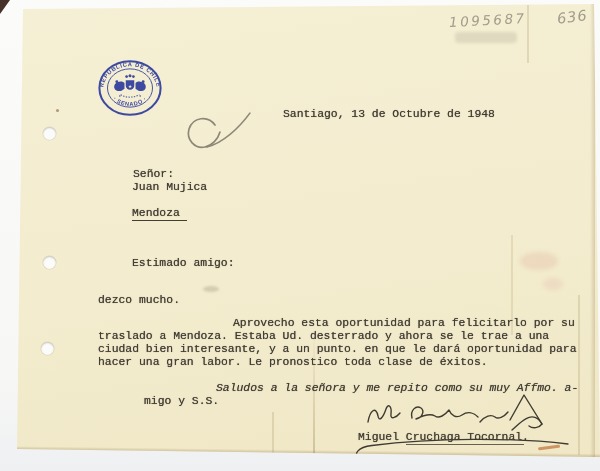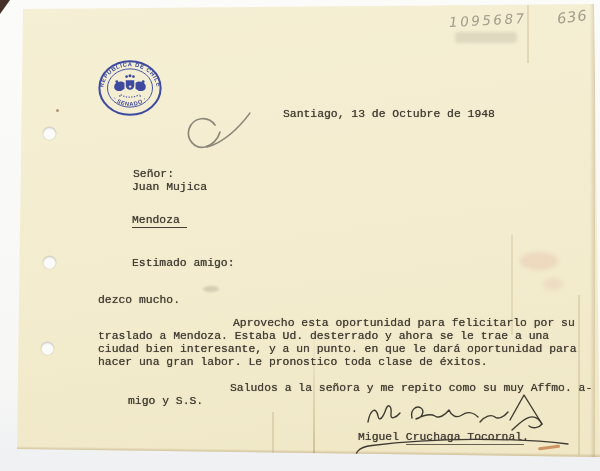--- a/index.html
+++ b/index.html
@@ -30,30 +30,30 @@
   
   .t{
     position:absolute; white-space:pre;
     font:11.4px/13px "Liberation Mono","DejaVu Sans Mono",monospace;
     color:#433d34; text-shadow:0 0 .7px rgba(62,56,46,.85);text-align:right;
   }
   .date{left:283px; top:108px;}
   .r1{left:133px; top:168px;}
   .r2{left:132px; top:181px;}
   .r3{left:132px; top:194px;}
-  .r4{left:132px; top:207px; border-bottom:1.3px solid #433d34; padding-right:7px;margin-top:7px;}
+  .r4{left:132px; top:207px; border-bottom:1.3px solid #433d34; padding-right:7px;}
   .greet{left:132px; top:257px;}
   .bl1{left:223px; top:281px;}
   .bl2{left:98px;  top:294px;}
   .bl3{left:233px; top:317px;}
   .bl4{left:98px;  top:330px;}
   .bl5{left:98px;  top:343px;}
   .bl6{left:98px;  top:356px;}
-  .bl7{left:230px; top:382px;}
-  .bl8{left:128px; top:395px;}
+  .bl7{left:216px; top:382px;font-style:italic;}
+  .bl8{left:144px; top:395px;}
   .typed-name{left:358px; top:431px;}
   .typed-underline{
     position:absolute; left:406px; top:444px; width:118px; height:1.3px;
     background:#433d34; opacity:.8;
   }
   
   .pencil{
     position:absolute; color:#8d8878; opacity:.8;
     font-family:"DejaVu Sans",sans-serif; font-style:italic;
   }

